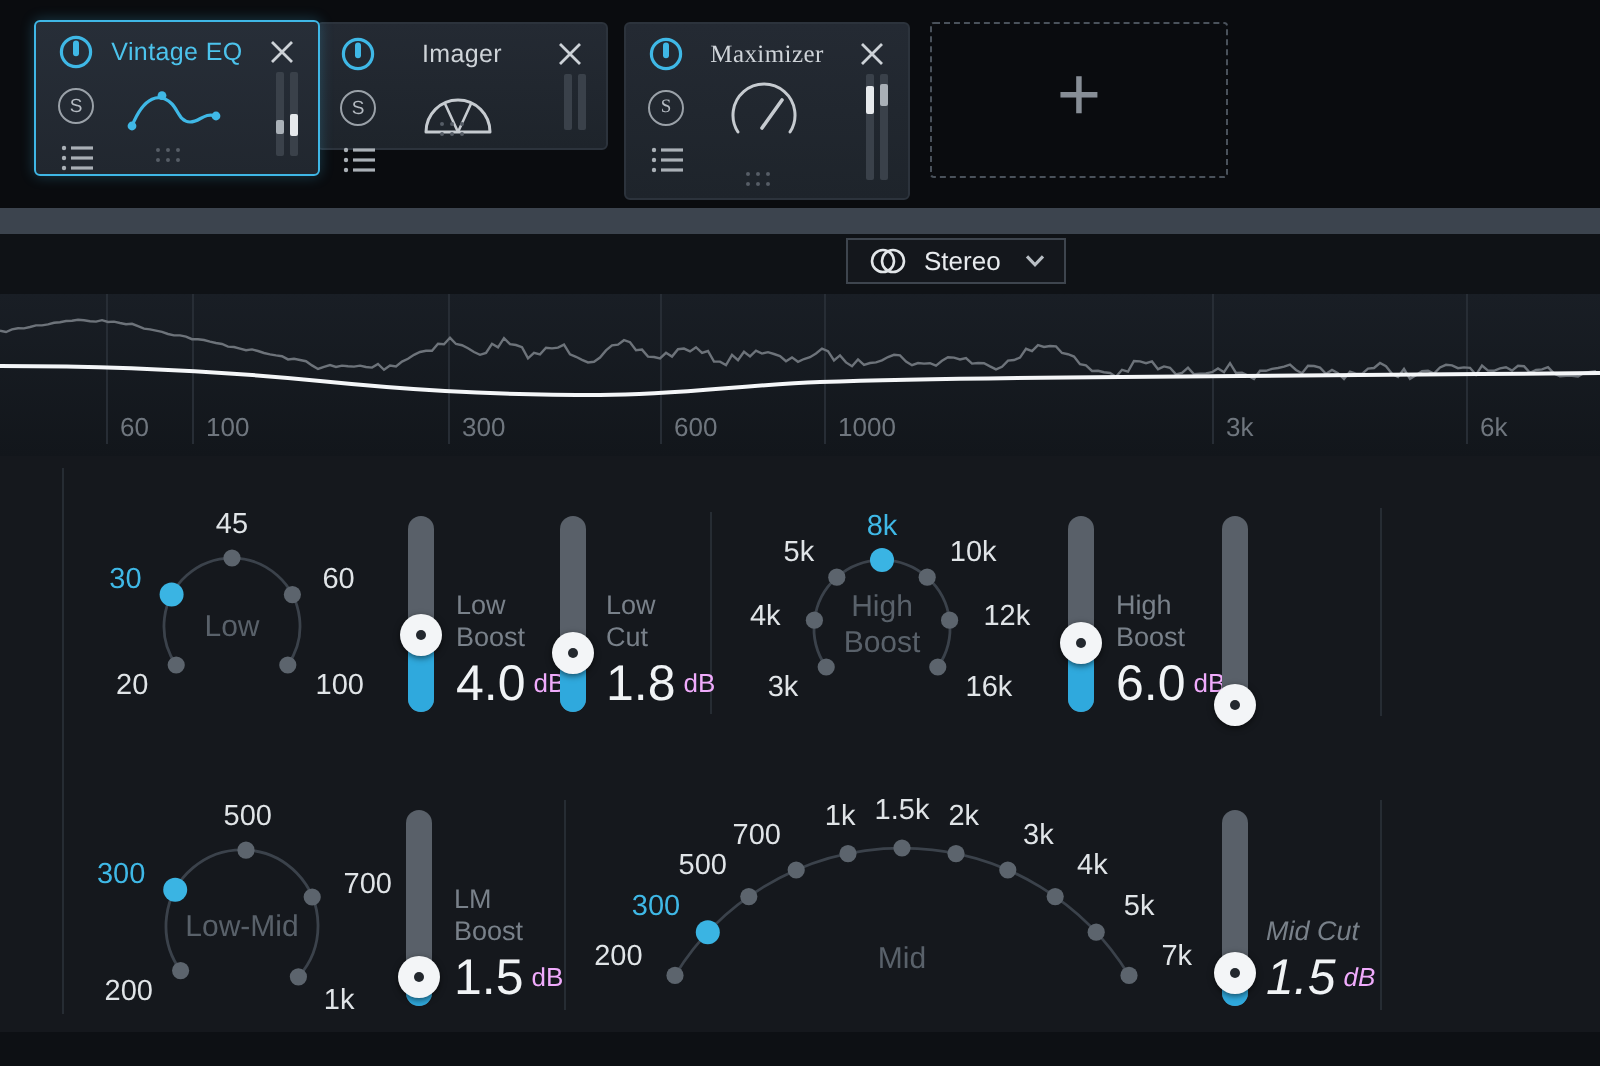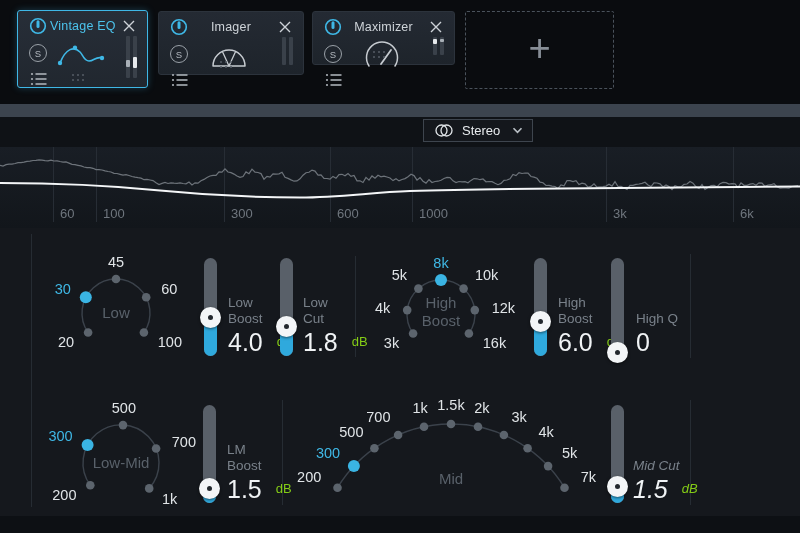--- a/index.html
+++ b/index.html
@@ -42,30 +42,30 @@
   .knob-layer{position:absolute;left:0;top:228px;width:800px;height:288px;}
 
   
   .vslider{position:absolute;width:21px;}
   .vtrack{position:absolute;left:4px;top:0;bottom:0;width:13px;border-radius:7px;background:#596069;}
   .vfill{position:absolute;left:0;right:0;bottom:0;background:#2fa9dd;border-radius:7px;}
   .vhandle{position:absolute;left:0;width:21px;height:21px;border-radius:50%;background:#f3f5f7;box-shadow:0 1px 3px rgba(0,0,0,.55);display:flex;align-items:center;justify-content:center;}
   .vhandle i{width:5px;height:5px;border-radius:50%;background:#23282e;}
   .sgroup{position:absolute;text-align:left;}
   .slabel{font-size:13.5px;line-height:16px;color:#79818a;}
-  .svalue{margin-top:2px;color:#f0f3f5;font-size:25px;line-height:26px;display:flex;align-items:flex-end;gap:14px;white-space:nowrap;}
-  .svalue .unit{font-size:13px;color:#84cc16;}
+  .svalue{margin-top:2px;color:#f0f3f5;font-size:25px;line-height:26px;display:flex;align-items:flex-end;gap:4px;white-space:nowrap;}
+  .svalue .unit{font-size:13px;color:#f0abfc;}
 </style>
 </head>
 <body>
 
 <div class="app">
 
   <div class="chain">
-      <div class="card" style="left: 312px; top: 11px; width: 143px; height: 54px;">
+      <div class="card" style="left: 312px; top: 11px; width: 143px; height: 89px; font-family: Liberation Serif, serif;">
         <div class="mbtn power">
           <svg width="20" height="20" viewBox="0 0 20 20">
             <circle cx="10" cy="10" r="7.3" fill="none" stroke="#3fb8e6" stroke-width="1.6"></circle>
             <line x1="10" y1="5.8" x2="10" y2="10.6" stroke="#3fb8e6" stroke-width="3" stroke-linecap="round"></line>
           </svg>
         </div>
         <div class="mtitle">Maximizer</div>
         <div class="mbtn close">
           <svg width="14" height="14" viewBox="0 0 14 14">
             <path d="M2,2 L12,12 M12,2 L2,12" stroke="#cdd2d7" stroke-width="1.4"></path>
@@ -149,21 +149,21 @@
             <i></i>
             <i></i>
             <i></i>
           </span>
         </div>
         <div class="meters">
           <div class="meter"></div>
           <div class="meter"></div>
         </div>
       </div>
-      <div class="card selected" style="left: 17px; top: 10px; width: 131px; height: 78px;">
+      <div class="card selected" style="left: 17px; top: 10px; width: 143px; height: 78px;">
         <div class="mbtn power">
           <svg width="20" height="20" viewBox="0 0 20 20">
             <circle cx="10" cy="10" r="7.3" fill="none" stroke="#3fb8e6" stroke-width="1.6"></circle>
             <line x1="10" y1="5.8" x2="10" y2="10.6" stroke="#3fb8e6" stroke-width="3" stroke-linecap="round"></line>
           </svg>
         </div>
         <div class="mtitle">Vintage EQ</div>
         <div class="mbtn close">
           <svg width="14" height="14" viewBox="0 0 14 14">
             <path d="M2,2 L12,12 M12,2 L2,12" stroke="#cdd2d7" stroke-width="1.4"></path>
@@ -390,28 +390,20 @@
       </div>
     </div>
     <div class="vslider" style="left: 607px; top: 258px; height: 98px;">
       <div class="vtrack">
         <div class="vfill" style="top:94px"></div>
       </div>
       <div class="vhandle" style="top:83.5px">
         <i></i>
       </div>
     </div>
-    <div class="sgroup" style="left: 636px; bottom: 178px;">
-      <div class="slabel">
-        <div>High Q</div>
-      </div>
-      <div class="svalue">
-        <span class="num">0</span>
-      </div>
-    </div>
     <div class="vslider" style="left: 199px; top: 405px; height: 98px;">
       <div class="vtrack">
         <div class="vfill" style="top:83px"></div>
       </div>
       <div class="vhandle" style="top:72.5px">
         <i></i>
       </div>
     </div>
     <div class="sgroup" style="left: 227px; bottom: 31px;">
       <div class="slabel">

